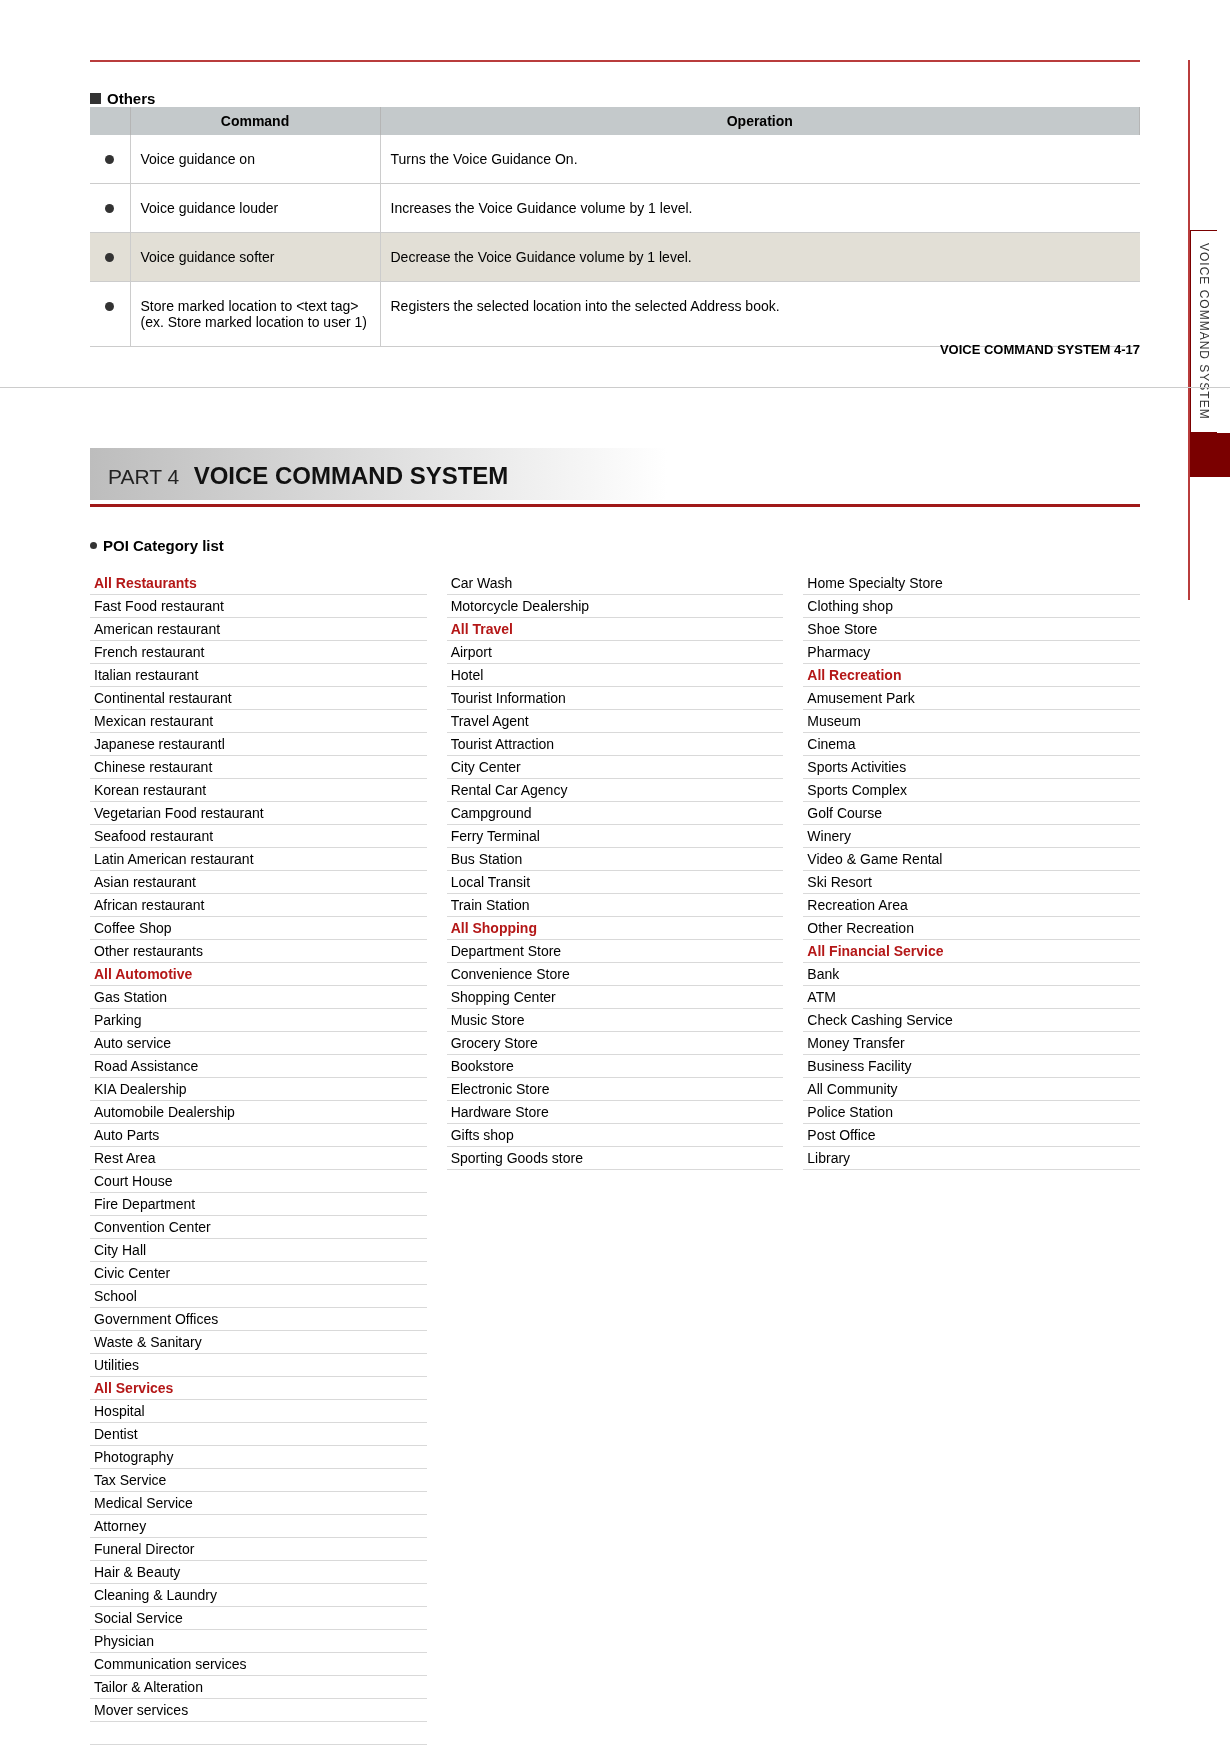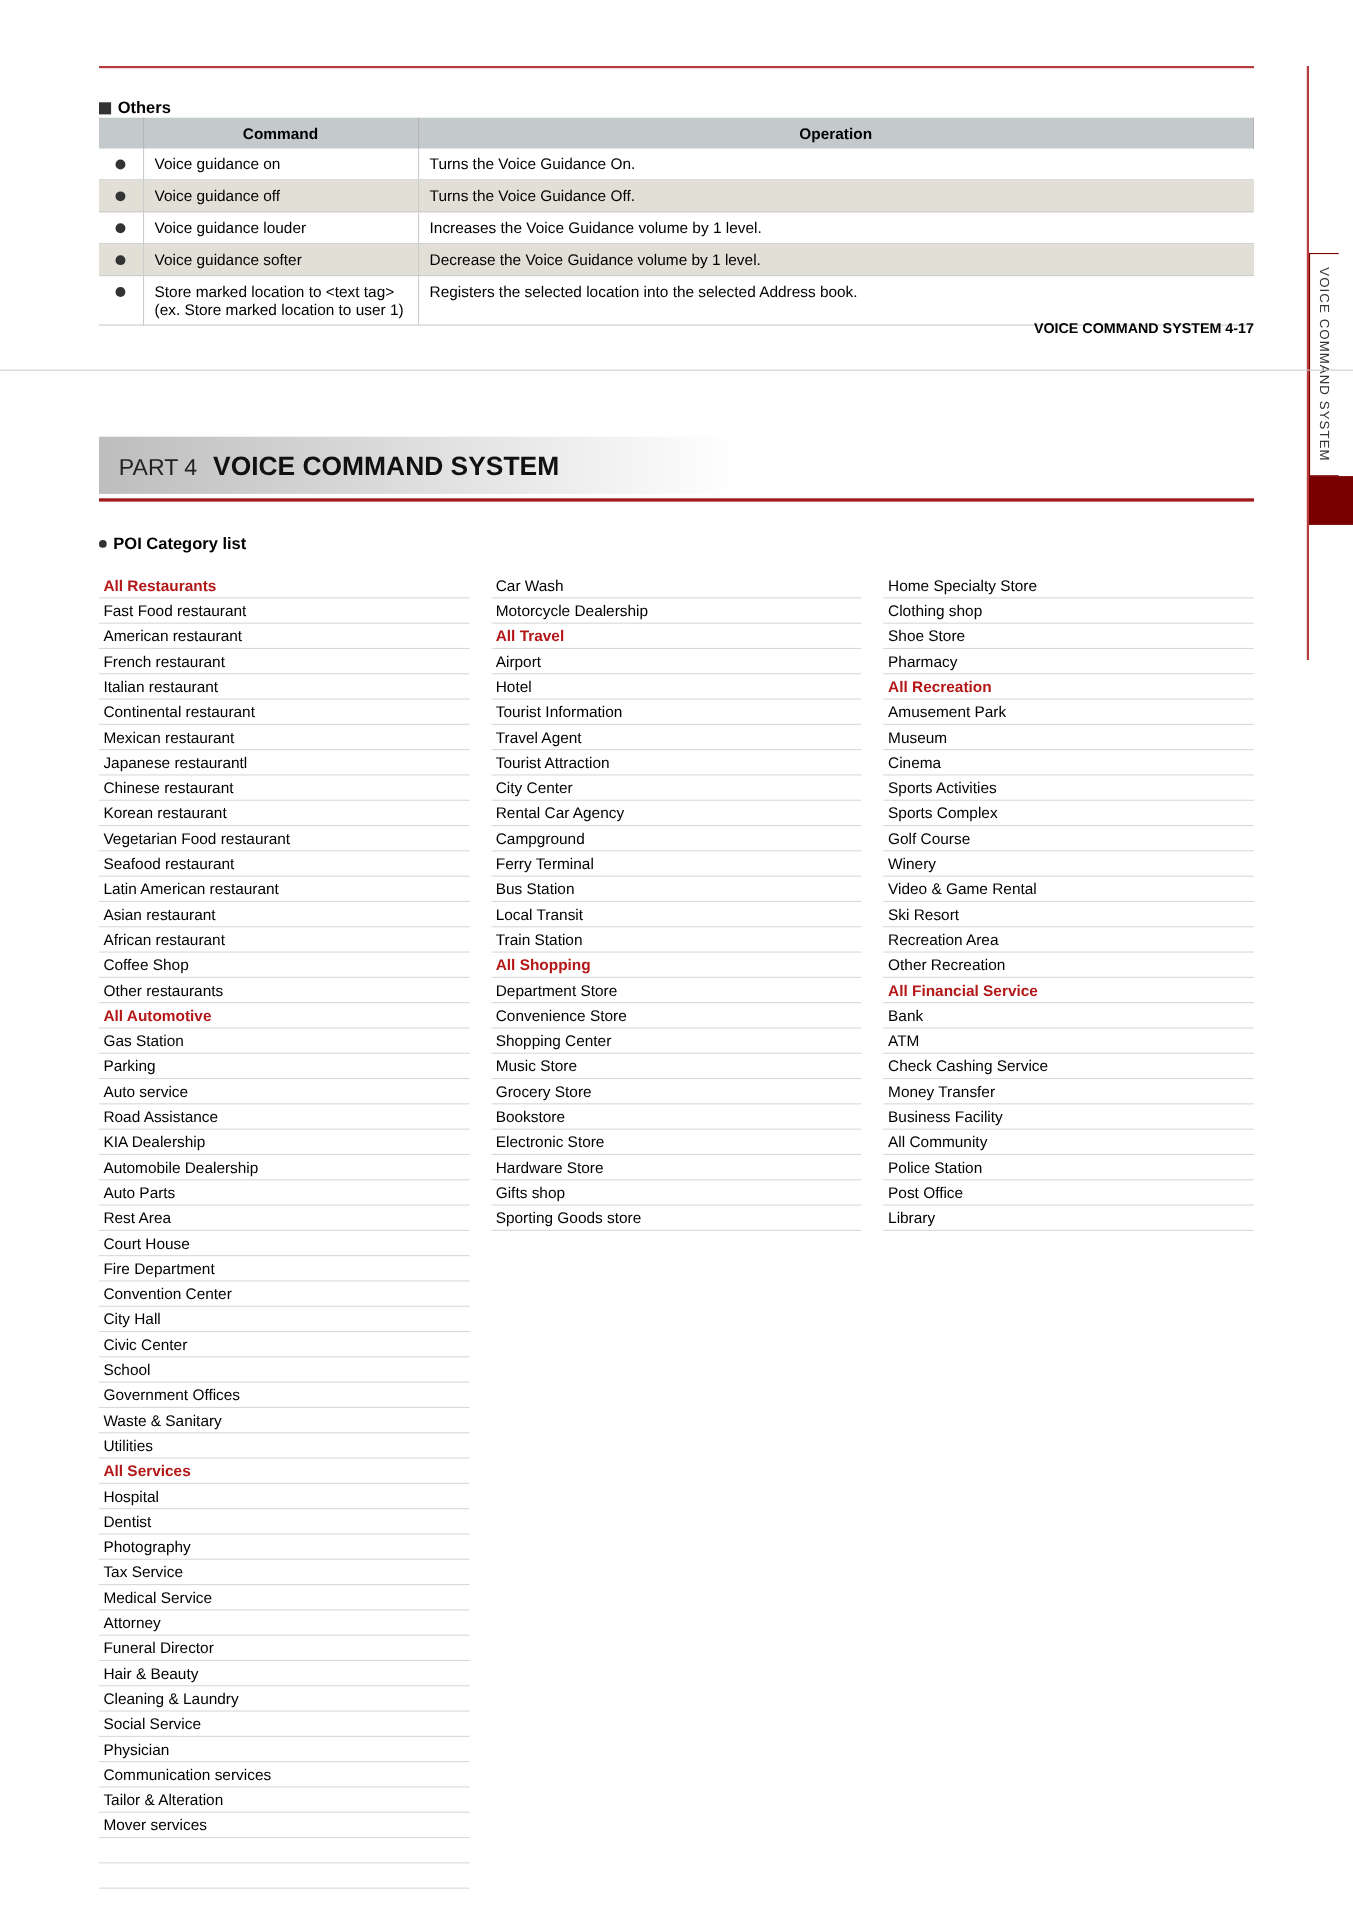--- a/index.html
+++ b/index.html
@@ -47,21 +47,21 @@
   .cmd-table th {
     background: #c4c9cb;
     font-weight: bold;
     text-align: center;
     padding: 6px 8px;
     border-right: 1px solid #b5b5b5;
   }
   .cmd-table th:first-child { width: 40px; }
   .cmd-table th:nth-child(2) { width: 250px; text-align: center; }
   .cmd-table td {
-    padding: 6px 10px;
+    padding: 16px 10px;
     border-bottom: 1px solid #ccc;
     vertical-align: top;
   }
   .cmd-table tr.shade td { background: #e2dfd6; }
   .cmd-table td.bullet-cell {
     text-align: center;
     width: 40px;
     border-right: 1px solid #ccc;
   }
   .cmd-table td.cmd-cell {
@@ -191,25 +191,20 @@
         <th></th>
         <th>Command</th>
         <th>Operation</th>
       </tr>
     </thead>
     <tbody>
         <tr>
           <td class="bullet-cell"><span class="row-bullet"></span></td>
           <td class="cmd-cell">Voice guidance on</td>
           <td>Turns the Voice Guidance On.</td>
-        </tr>
-        <tr class="shade">
-          <td class="bullet-cell"><span class="row-bullet"></span></td>
-          <td class="cmd-cell">Voice guidance off</td>
-          <td>Turns the Voice Guidance Off.</td>
         </tr>
         <tr>
           <td class="bullet-cell"><span class="row-bullet"></span></td>
           <td class="cmd-cell">Voice guidance louder</td>
           <td>Increases the Voice Guidance volume by 1 level.</td>
         </tr>
         <tr class="shade">
           <td class="bullet-cell"><span class="row-bullet"></span></td>
           <td class="cmd-cell">Voice guidance softer</td>
           <td>Decrease the Voice Guidance volume by 1 level.</td>

